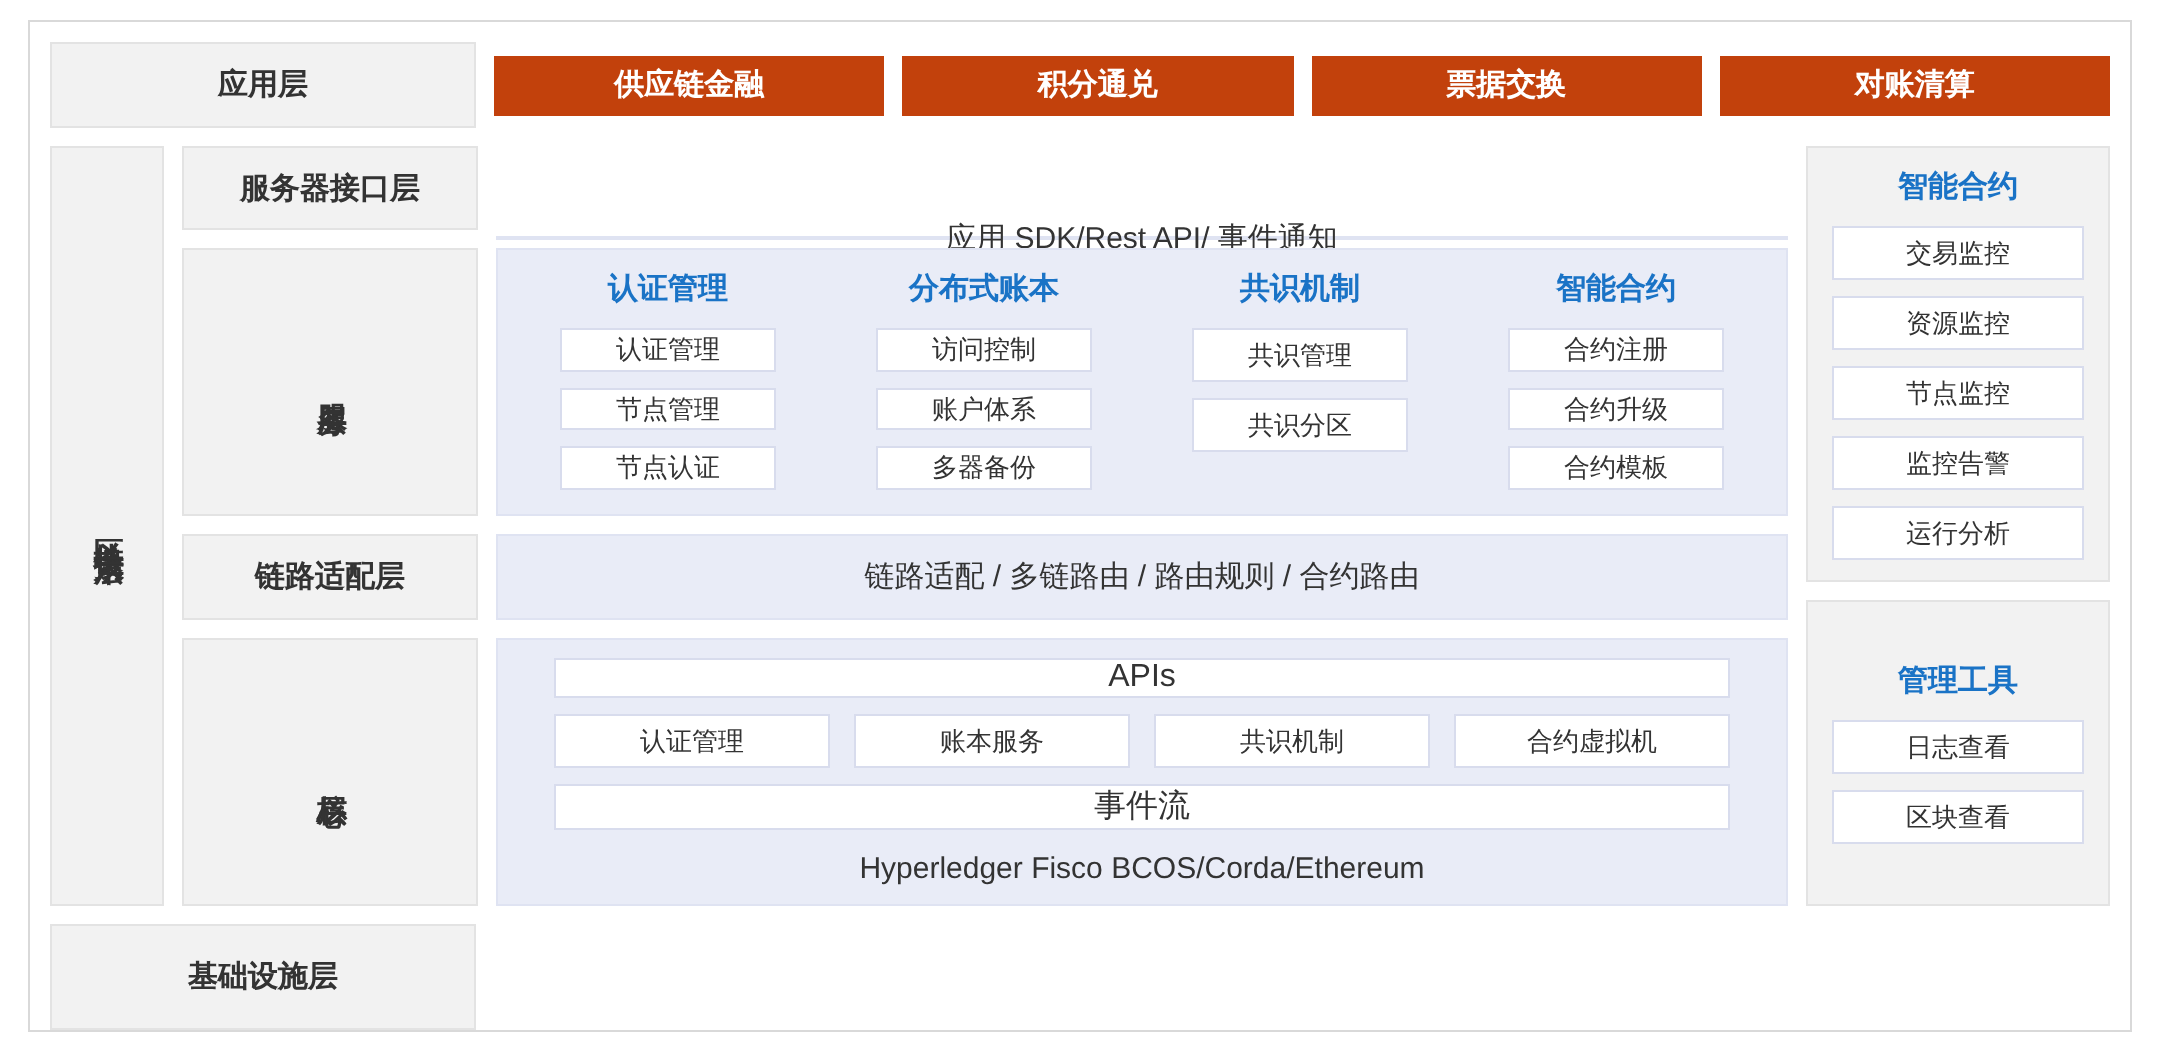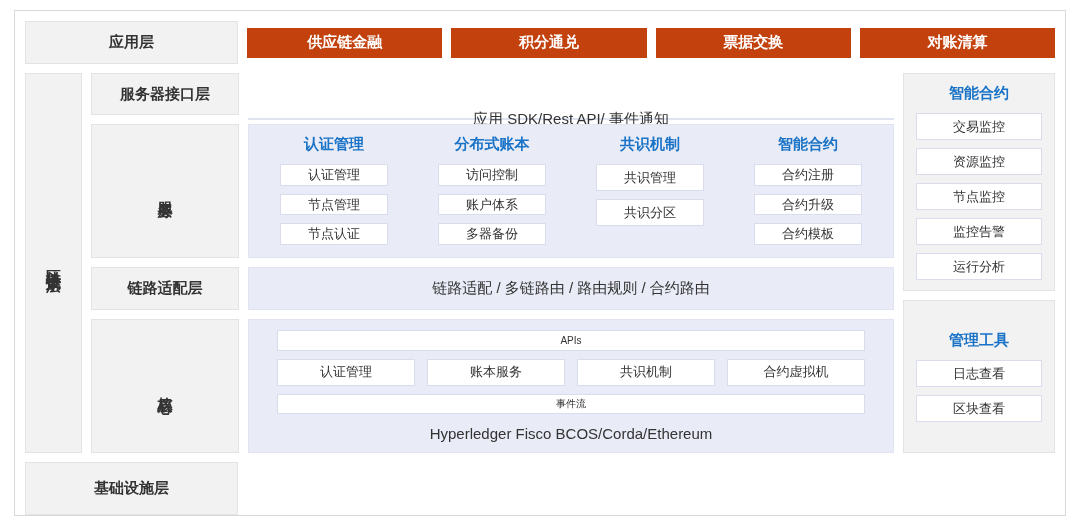--- a/index.html
+++ b/index.html
@@ -201,21 +201,21 @@
     gap: 8px;
     justify-content: center;
   }
   .core-wide {
     background: #ffffff;
     border: 1px solid #d8dced;
     height: 27px;
     display: flex;
     align-items: center;
     justify-content: center;
-    font-size: 10px;
+    font-size: 16px;
     box-sizing: border-box;
     margin: 0 16px;
   }
   .core-four {
     display: flex;
     gap: 12px;
     margin: 0 16px;
   }
   .core-four .white-chip { flex: 1; }
   .core-foot {

